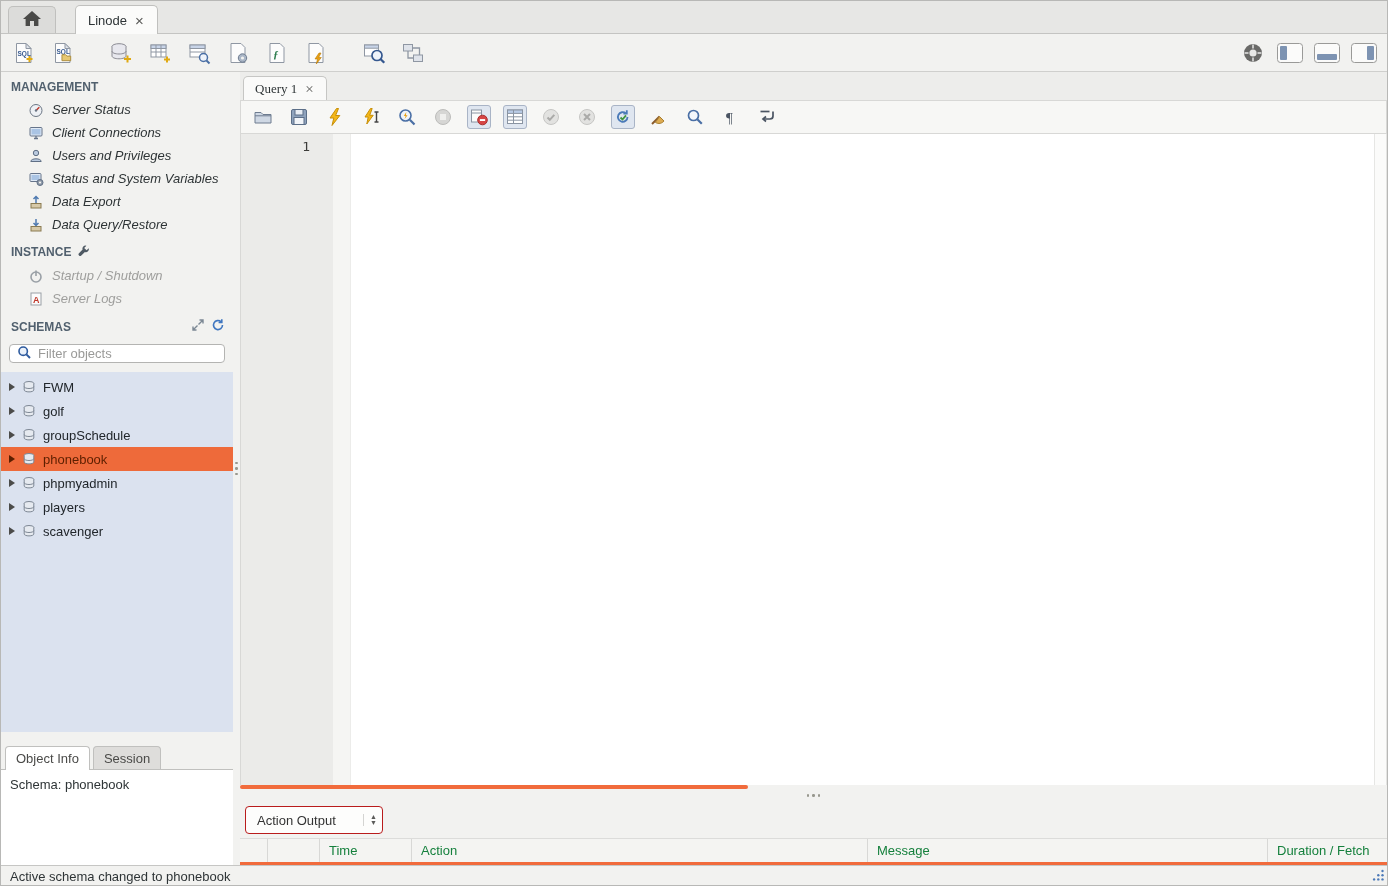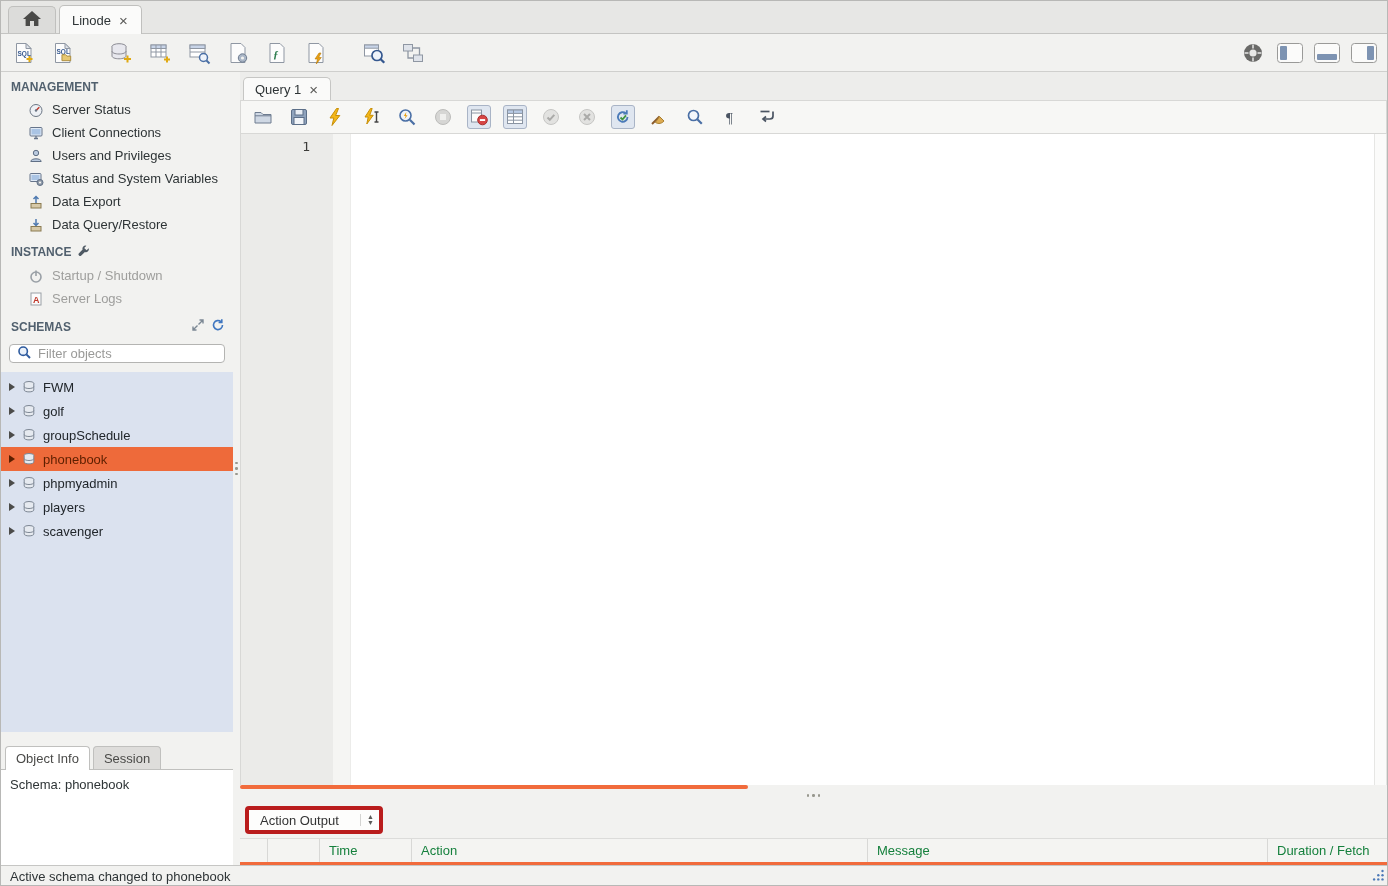--- a/index.html
+++ b/index.html
@@ -7,21 +7,21 @@
   .window{
     width:1388px;height:886px;position:relative;overflow:hidden;
     font-family:"Liberation Sans", sans-serif;font-size:13px;color:#2e3436;
     background:#f2f2f0;border:1px solid #b8b8b6;
   }
   
   .wintabs{height:33px;background:#e7e7e5;border-bottom:1px solid #c4c4c2;
     display:flex;align-items:flex-end;padding-left:7px;}
   .wintab{height:27px;display:flex;align-items:center;gap:7px;padding:0 12px;
     background:#dcdcda;border:1px solid #c0c0be;border-bottom:none;
-    border-radius:5px 5px 0 0;margin-right:3px;cursor:default;}
+    border-radius:5px 5px 0 0;margin-right:19px;cursor:default;}
   .wintab.home{padding:0 13px;}
   .wintab.active{background:#fbfbfa;height:29px;margin-bottom:-1px;}
   .tab-close{color:#5a5a58;font-size:15px;line-height:1;padding:0 1px;}
   
   .toolbar{height:38px;background:#f2f2f0;border-bottom:1px solid #cfcfcd;
     display:flex;align-items:center;justify-content:space-between;padding:0 10px;}
   .tbgroup{display:flex;align-items:center;gap:13px;}
   .tbgroup.right{gap:11px;}
   .tb-btn{width:26px;height:26px;display:flex;align-items:center;justify-content:center;}
   .tb-sep{width:6px;}
@@ -29,21 +29,21 @@
   .content{display:flex;height:793px;}
   
   .sidebar{width:232px;display:flex;flex-direction:column;background:#f2f2f0;overflow:hidden;}
   .side-main{flex:1;display:flex;flex-direction:column;overflow:hidden;}
   .section-header{font-size:12px;font-weight:bold;color:#51606e;
     padding:8px 8px 4px 10px;display:flex;align-items:center;gap:6px;white-space:nowrap;}
   .section-header .spacer{flex:1;}
   .nav-item{display:flex;align-items:center;gap:8px;height:23px;padding-left:27px;
     white-space:nowrap;cursor:default;}
   .nav-item .nav-ico{width:16px;height:16px;flex:0 0 16px;display:flex;align-items:center;}
-  .nav-item .label{color:#2e3436;}
+  .nav-item .label{color:#2e3436;font-style:italic;}
   .nav-item.disabled .label{color:#9e9e9c;}
   .filter-box{margin:5px 8px 9px 8px;height:19px;border:1px solid #b4b4b2;border-radius:4px;
     background:#fff;display:flex;align-items:center;gap:6px;padding:0 7px;}
   .filter-box input{border:none;outline:none;flex:1;font-family:"Liberation Sans",sans-serif;
     font-size:13px;color:#333;background:transparent;min-width:0;}
   .filter-box input::placeholder{color:#9a9a98;}
   .schema-list{flex:1;background:#dbe2ef;padding-top:3px;overflow:hidden;}
   .schema-row{display:flex;align-items:center;height:24px;padding-left:8px;gap:7px;cursor:default;}
   .expander{width:0;height:0;border-left:6px solid #4b4b49;
     border-top:4px solid transparent;border-bottom:4px solid transparent;flex:0 0 auto;}
@@ -57,40 +57,40 @@
   .side-tab{padding:4px 10px 3px;background:#dedddb;border:1px solid #c0c0be;border-bottom:none;
     border-radius:4px 4px 0 0;color:#4a4a48;margin-right:3px;position:relative;}
   .side-tab.active{background:#ffffff;z-index:2;margin-bottom:-1px;padding-bottom:4px;}
   .object-info{height:96px;background:#fff;border-top:1px solid #c0c0be;padding:7px 9px;}
   
   .vsplit{width:7px;display:flex;flex-direction:column;align-items:center;justify-content:center;
     gap:3px;background:#f2f2f0;cursor:col-resize;}
   .dot{width:2.5px;height:2.5px;border-radius:50%;background:#98988f;}
   
   .main{flex:1;min-width:0;display:flex;flex-direction:column;background:#f2f2f0;}
-  .query-tabbar{height:28px;display:flex;align-items:flex-end;padding-left:3px;background:#ededeb;}
+  .query-tabbar{height:28px;display:flex;align-items:flex-end;padding-left:3px;background:#ededeb;font-family:Liberation Serif, serif;}
   .qtab{display:flex;align-items:center;gap:7px;padding:4px 11px;background:#fafaf9;
     border:1px solid #c6c6c4;border-bottom:none;border-radius:5px 5px 0 0;margin-bottom:-1px;}
   .sqltoolbar{height:34px;background:#f7f7f5;border:1px solid #d8d8d6;
     display:flex;align-items:center;gap:12px;padding:0 10px;}
   .sql-btn{width:24px;height:24px;display:flex;align-items:center;justify-content:center;border-radius:3px;}
   .sql-btn.pressed{background:#dfe6f0;border:1px solid #a9b4c6;}
   .editor{flex:1;min-height:0;display:flex;border-left:1px solid #d8d8d6;border-right:1px solid #e4e4e2;}
   .gutter{width:92px;background:#ebebe9;color:#3c3c3a;
     font-family:"DejaVu Sans Mono",monospace;font-size:13px;
     text-align:right;padding:5px 23px 0 0;}
   .fold-margin{width:18px;background:#f5f5f3;border-right:1px solid #ececea;}
   .text-area{flex:1;background:#ffffff;}
   .vscroll{width:12px;background:#fbfbfa;border-left:1px solid #e6e6e4;}
   .hscroll{height:4px;position:relative;background:#f2f2f0;}
   .hscroll .thumb{position:absolute;left:0;top:0;height:4px;width:508px;background:#f16b3c;border-radius:2px;}
   .hsplit{height:13px;display:flex;align-items:center;justify-content:center;gap:3px;cursor:row-resize;}
   
   .output-toolbar{height:36px;display:flex;align-items:center;padding:3px 5px;background:#f2f2f0;}
-  .combo{height:28px;min-width:138px;background:#fdfdfc;border:4px solid #b91c1c;border-radius:4px;
+  .combo{height:28px;min-width:138px;background:#fdfdfc;border:1px solid #b91c1c;border-radius:4px;
     display:flex;align-items:center;gap:12px;padding:0 5px 0 11px;color:#333;}
   .combo .spin{margin-left:auto;display:flex;flex-direction:column;align-items:center;
     border-left:1px solid #d4d4d2;padding-left:6px;line-height:0.9;color:#5a5a58;font-size:7px;}
   .grid-header{height:24px;display:flex;background:#f4f4f2;border-top:1px solid #dcdcda;}
   .gh-cell{height:100%;display:flex;align-items:center;padding:0 9px;border-right:1px solid #d8d8d6;
     white-space:nowrap;overflow:hidden;color:#15803d;}
   .gh-c0{width:28px;flex:none;padding:0;}
   .gh-c1{width:52px;flex:none;padding:0;}
   .gh-c2{width:92px;flex:none;}
   .gh-c3{width:456px;flex:none;}

